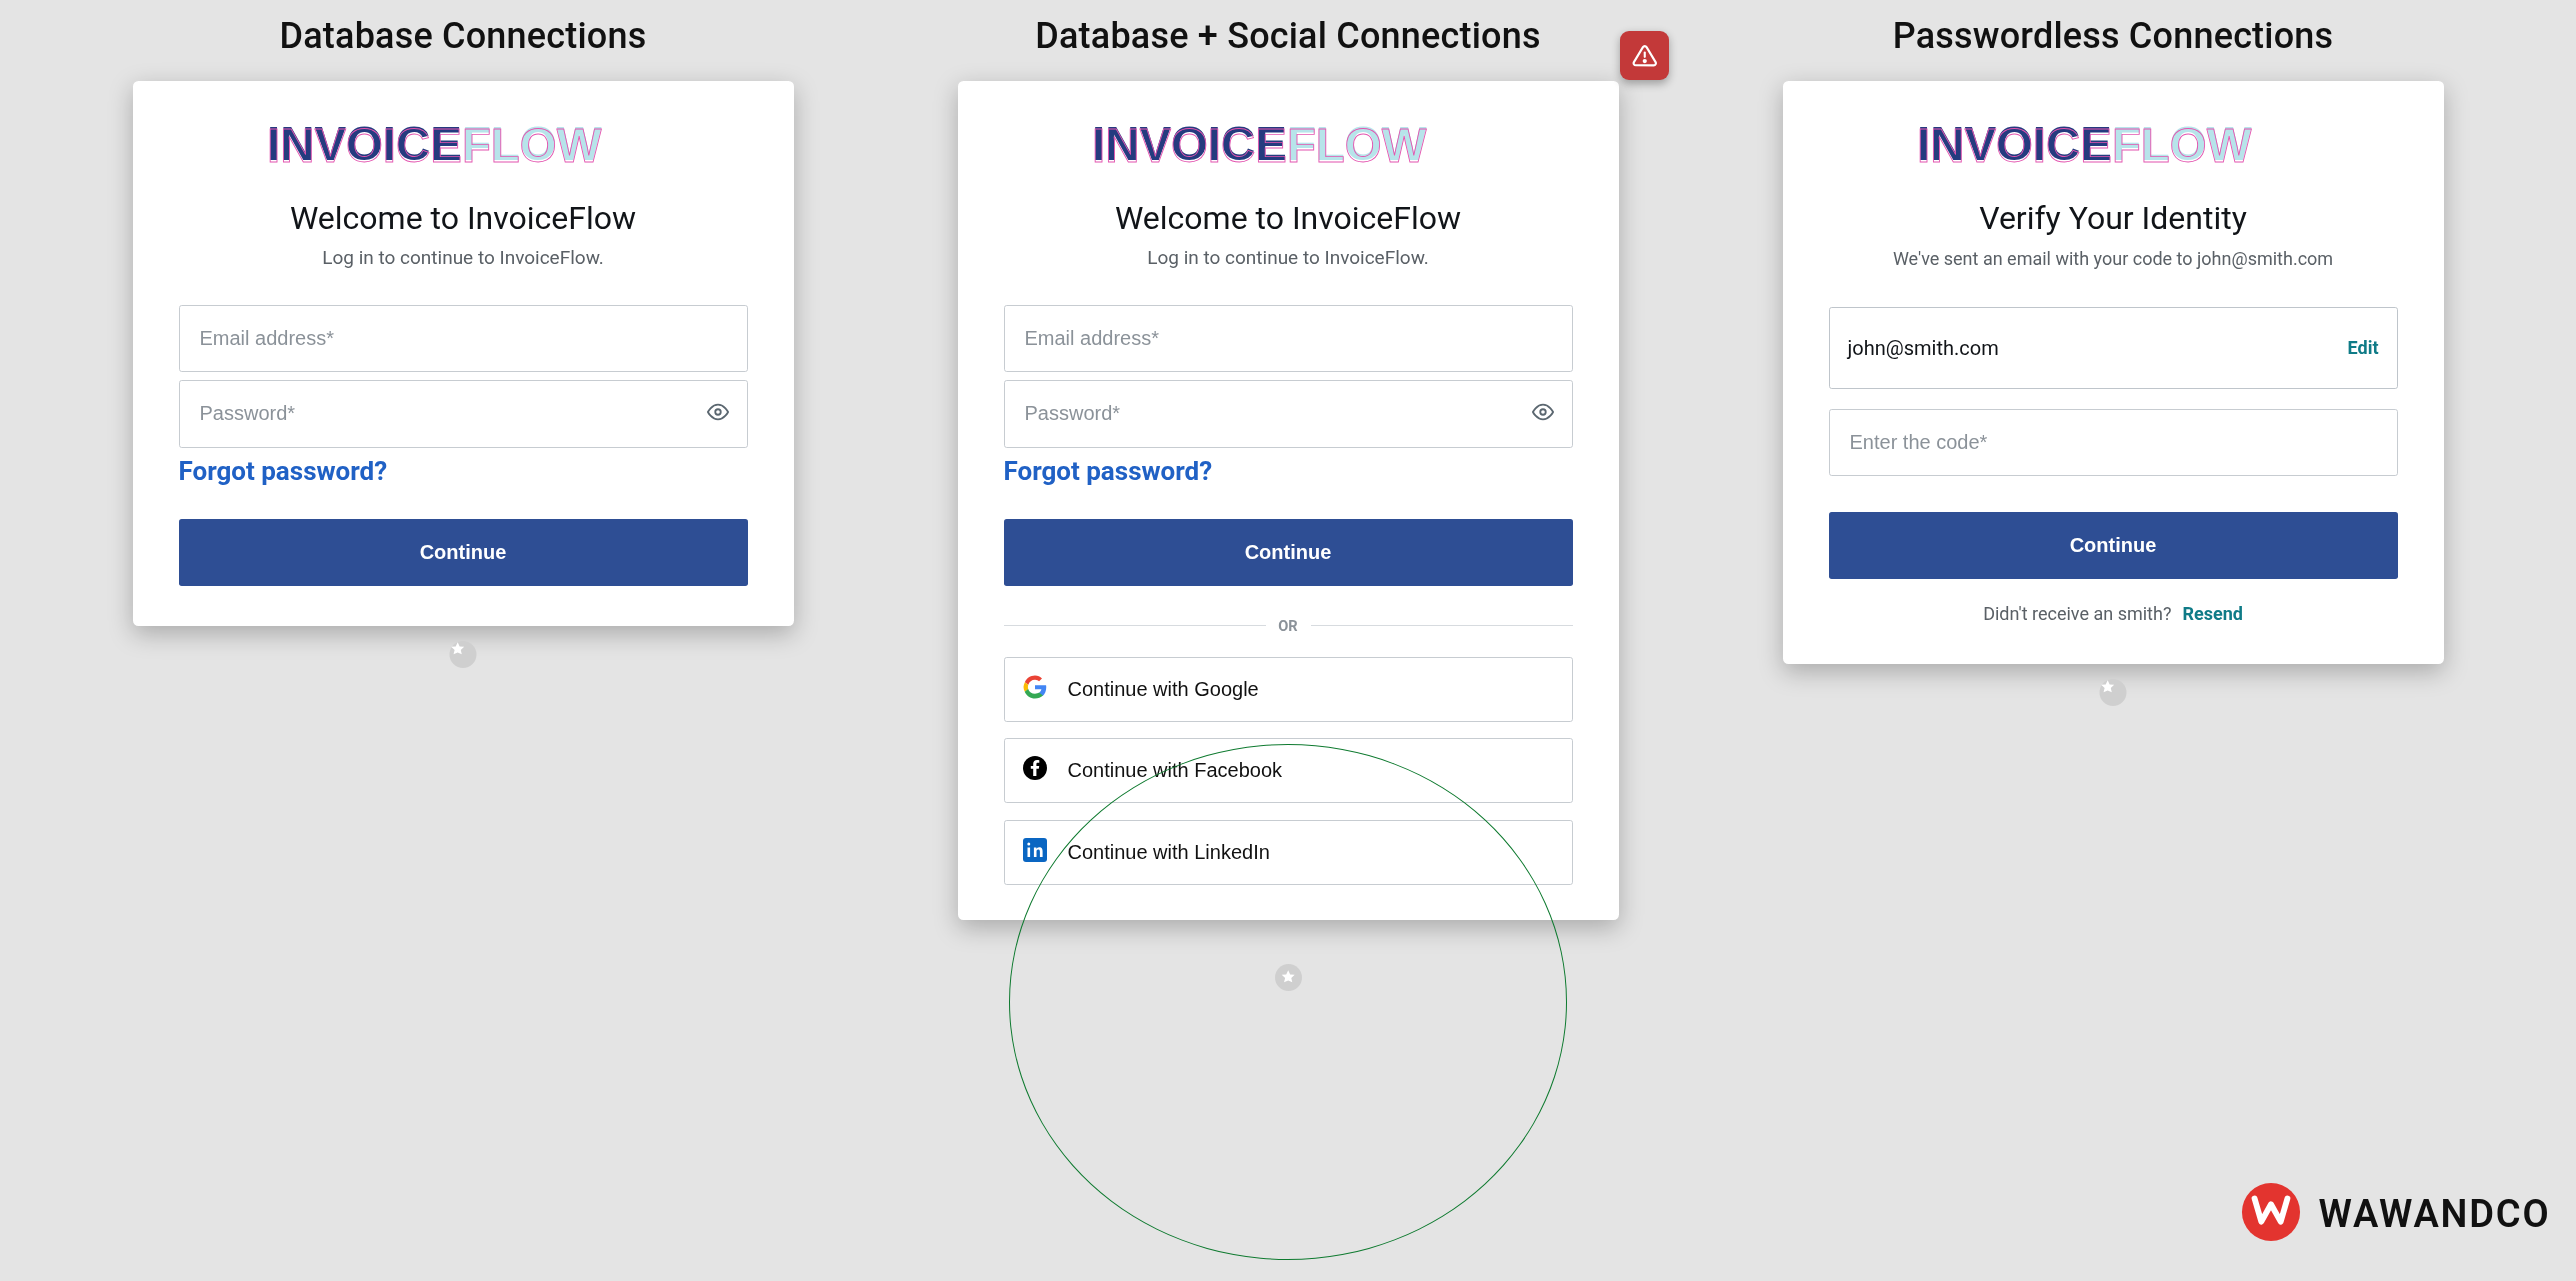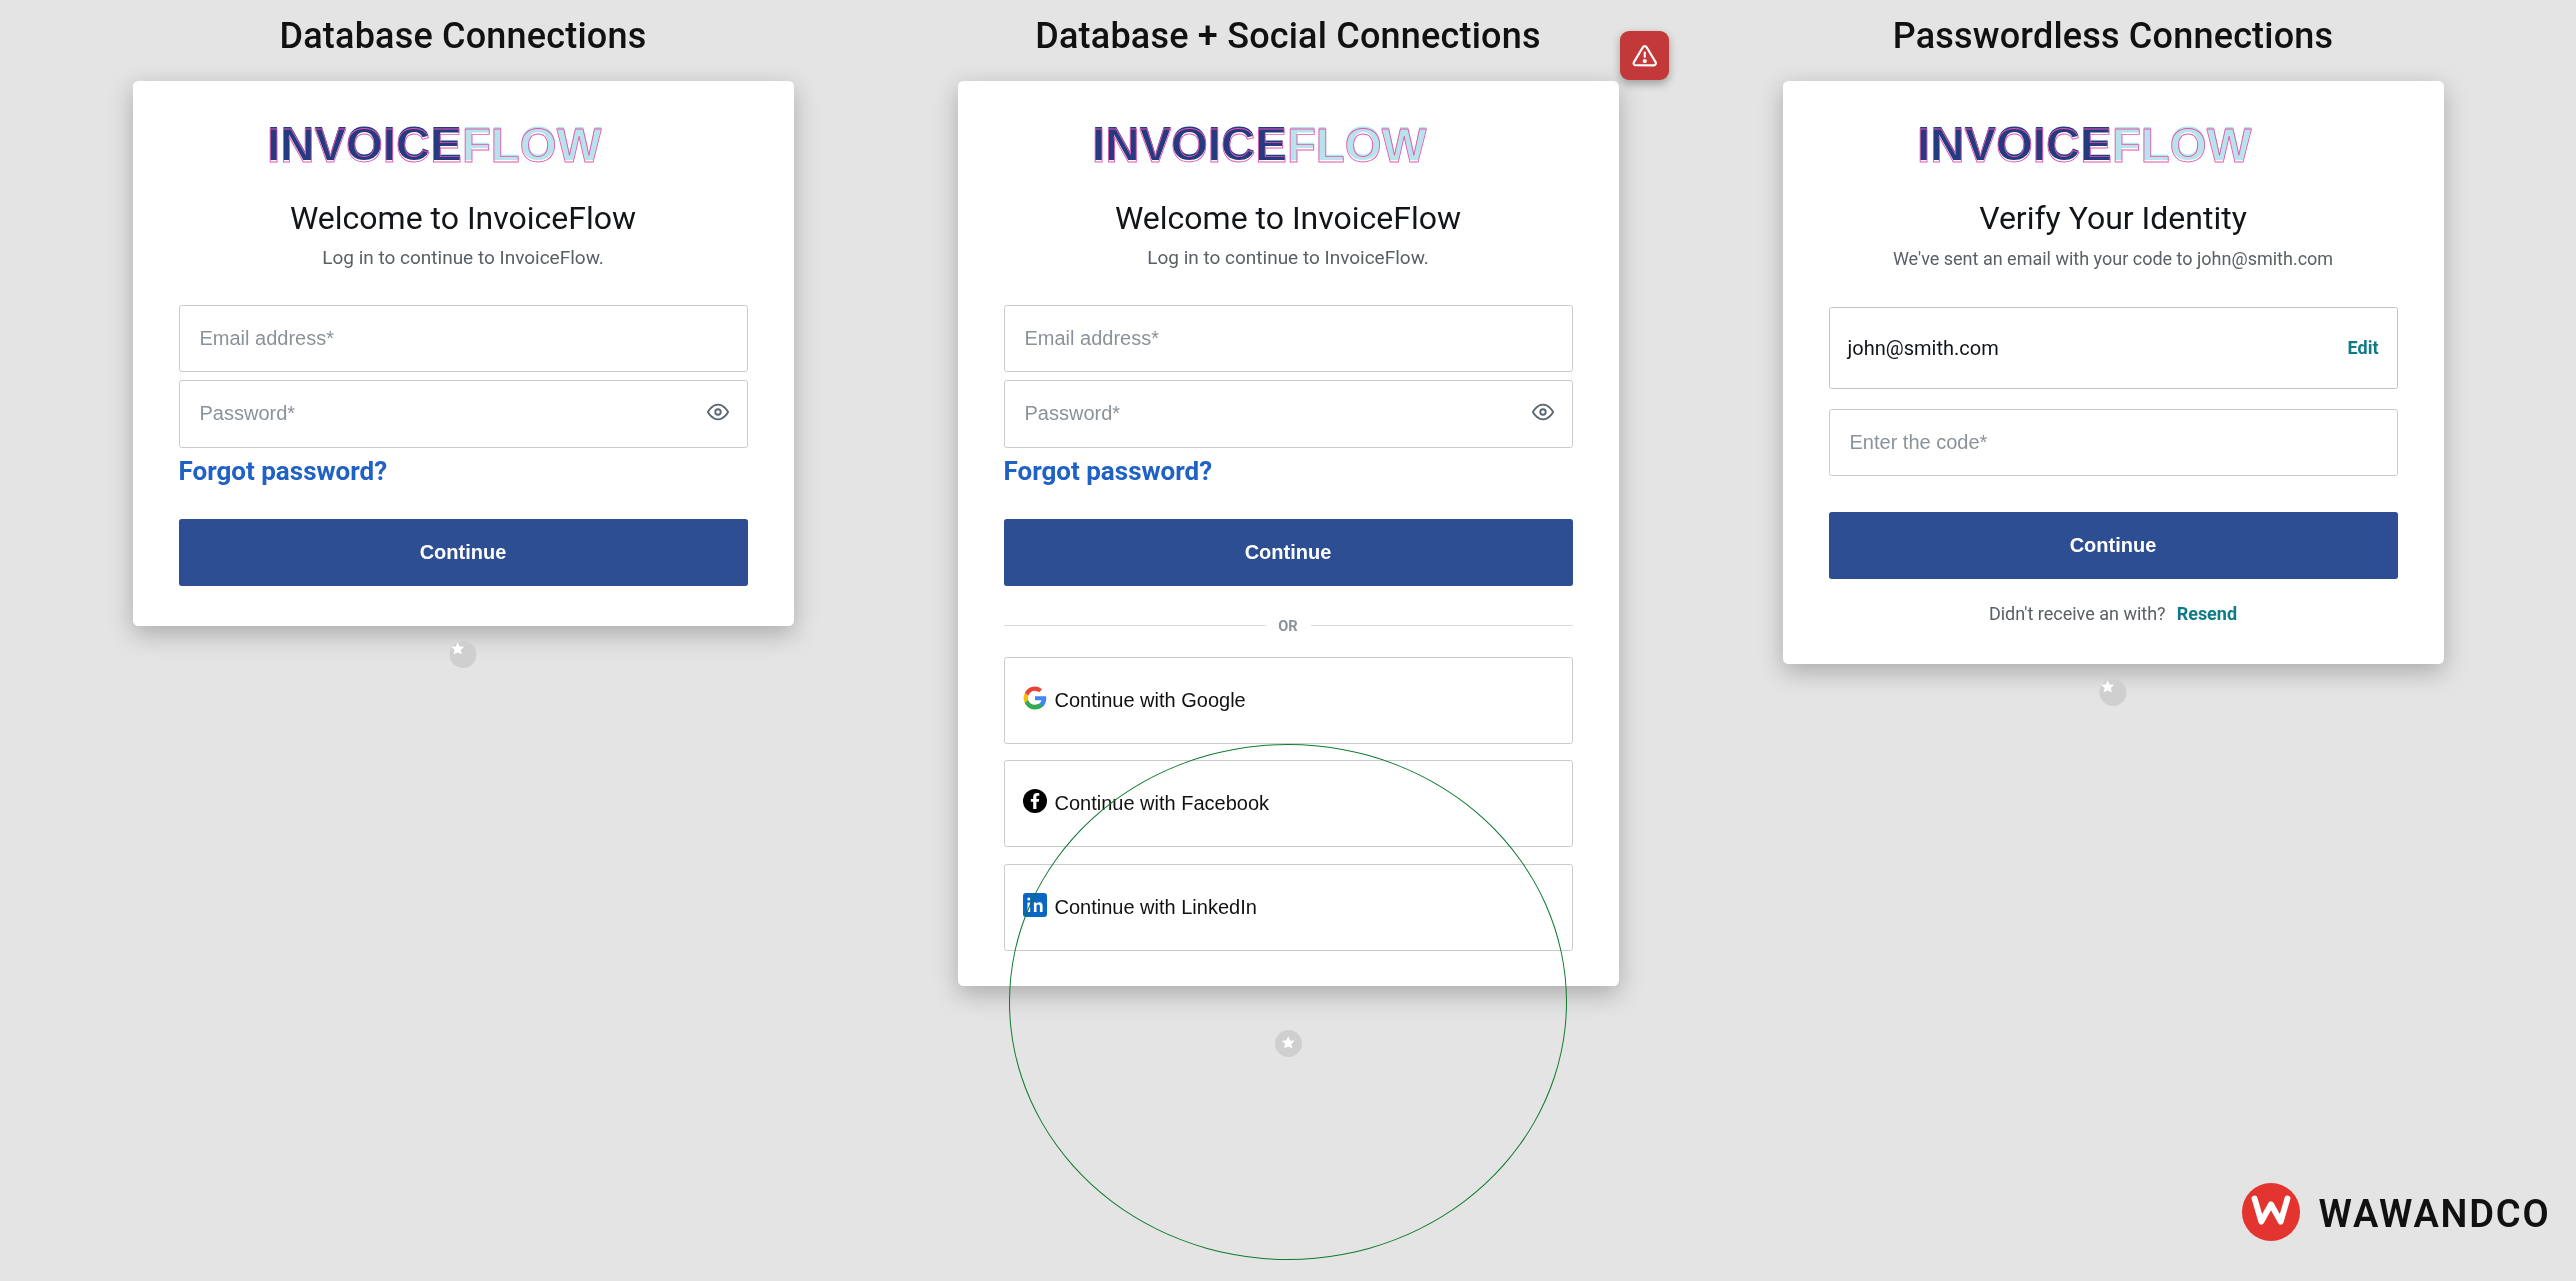--- a/index.html
+++ b/index.html
@@ -49,22 +49,22 @@
   .link.small{font-size:18px;font-weight:700}
   .teal{color:var(--teal)}
   .btn-primary{
     margin-top:33px;background:var(--accent);color:#fff;border:none;border-radius:2.7px;
     padding:22px 14.6px;font-size:20px;font-weight:600;cursor:pointer
   }
   .row-center-gap{display:flex;justify-content:center;align-items:baseline;gap:11px;margin-top:24px;font-size:18px;color:var(--muted)}
   .divider{display:flex;align-items:center;gap:12.8px;color:#8B9299;font-size:14.6px;font-weight:700;margin:31px 0 22px}
   .divider:before,.divider:after{content:"";flex:1;height:0.9px;background:#D7DBDF}
   .social-btn{
-    display:flex;align-items:center;gap:8px;border:0.9px solid var(--border);border-radius:2.7px;
-    padding:28px 18px;margin-bottom:16.4px;background:#fff;cursor:pointer;font-size:20px;color:#111
+    display:flex;align-items:center;gap:21px;border:0.9px solid var(--border);border-radius:2.7px;
+    padding:17px 18px;margin-bottom:16.4px;background:#fff;cursor:pointer;font-size:20px;color:#111
   }
   .social-btn:last-child{margin-bottom:0}
   .icon-eye{color:#5B6770}
   .badge-star{
     position:absolute;bottom:-42px;left:50%;transform:translateX(-50%);
     width:27px;height:27px;border-radius:50%;background:#CFCFCF
   }
   .card-footer-star{display:flex;justify-content:center;margin-top:20px}
   .warn-badge{
     position:absolute;top:16.4px;left:calc(50% + 332px);width:49px;height:49px;border-radius:9px;
@@ -247,21 +247,21 @@
         <a href="#" class="link small teal">Edit</a>
       </div>
 
       <label class="field" style="margin-bottom:9px">
         <input type="text" placeholder="Enter the code*" style="">
       </label>
 
       <button class="btn-primary" style="margin-top:27px">Continue</button>
 
       <div class="row-center-gap">
-        <span>Didn't receive an with?</span>
+        <span>Didn't receive an smith?</span>
         <a href="#" class="link small teal">Resend</a>
       </div>
     </div>
 
     <span class="badge-star">
       <svg width="16.4" height="16.4" viewBox="0 0 24 24" fill="#fff">
           <path d="M12 2l2.9 6 6.6.6-5 4.4 1.5 6.4L12 16.9 5.9 19.4 7.5 13 2.5 8.6 9.1 8z"></path>
         </svg>
     </span>
   </div>

